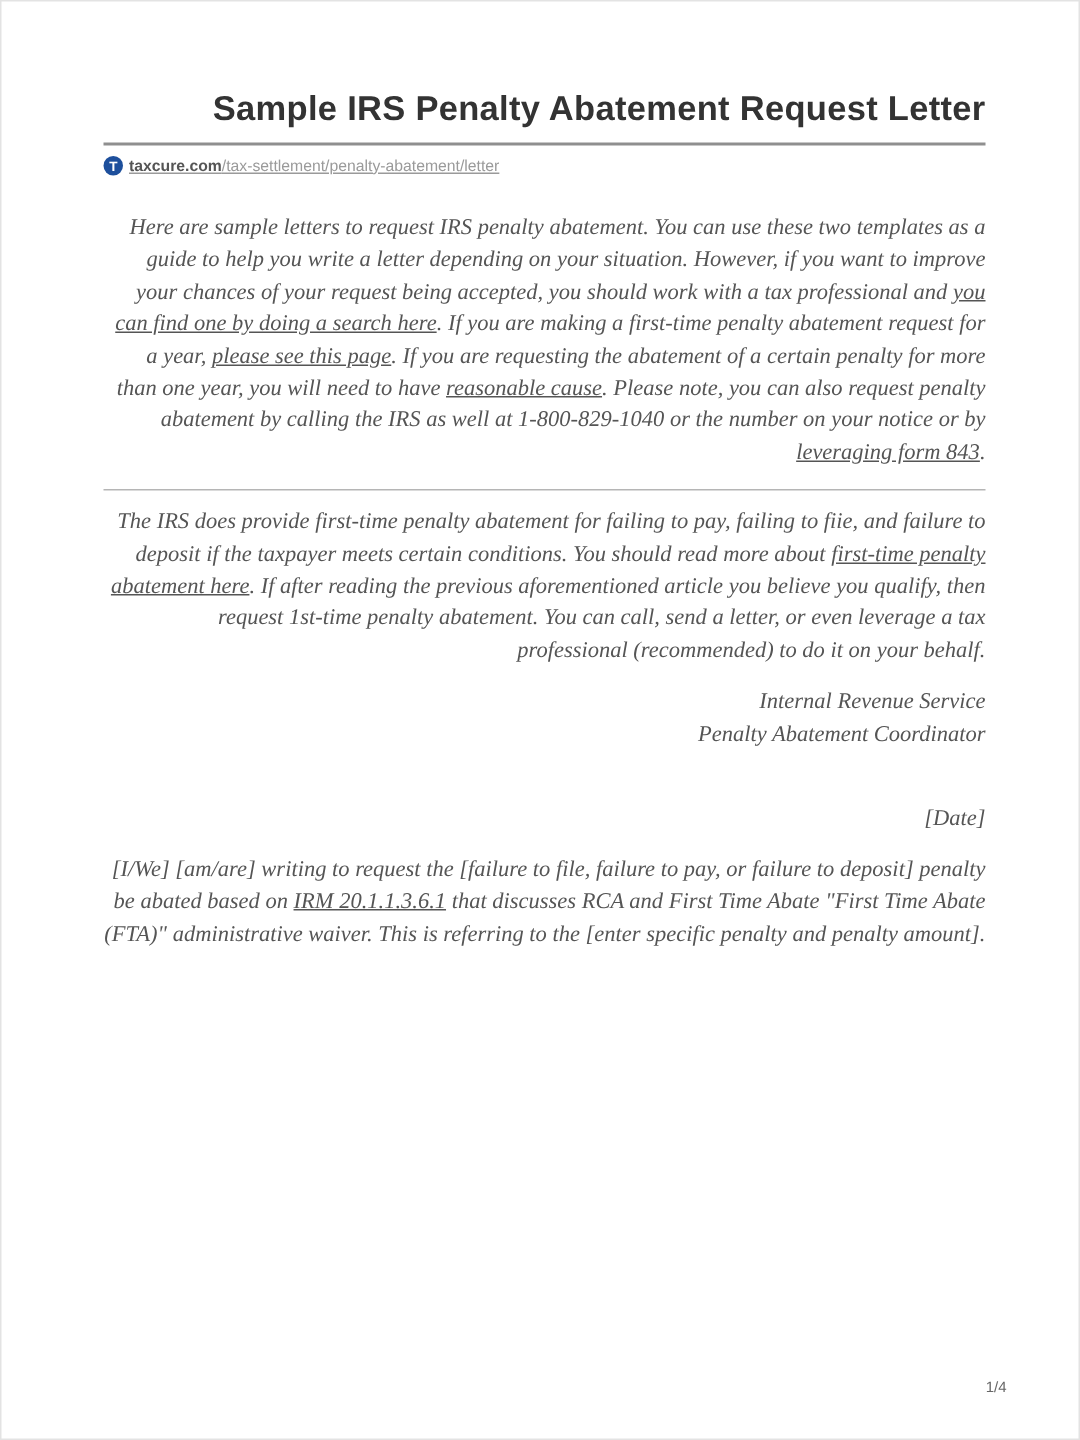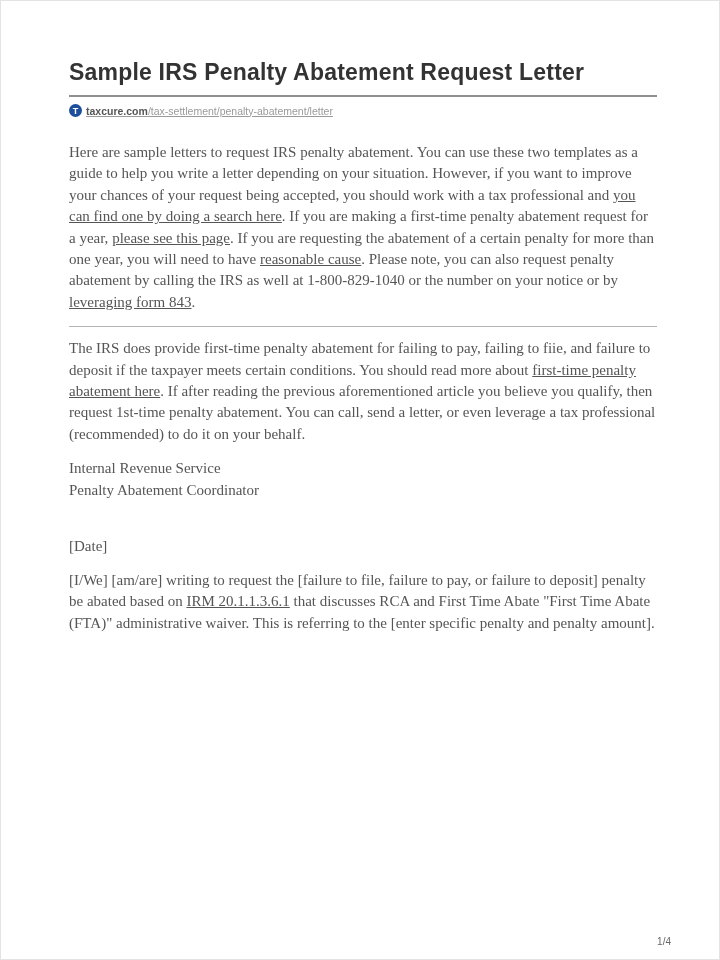--- a/index.html
+++ b/index.html
@@ -1,15 +1,15 @@
 <!DOCTYPE html>
 <html><head>
 <meta charset="utf-8">
 <style>
-  * { box-sizing: border-box; }
+  * { box-sizing: border-box; text-align: right; }
   html, body { margin: 0; padding: 0; }
   body {
     width: 720px; height: 960px;
     background: #f2f2f2;
     font-family: "Liberation Serif", serif;
   }
   .page {
     position: relative;
     width: 720px; height: 960px;
     background: #ffffff;
@@ -57,20 +57,21 @@
     font-family: "Liberation Sans", sans-serif;
   }
   .source-text { text-decoration: underline; color: #9a9a9a; }
   .source-domain { font-weight: bold; color: #555555; }
   .body-para {
     width: 588px;
     font-size: 15px;
     line-height: 21.4px;
     color: #555555;
     margin: 0 0 13px 0;
+    font-style: italic;
   }
   .body-para .link {
     color: #555555;
     text-decoration: underline;
     cursor: pointer;
   }
   .section-heading {
     font-family: "Liberation Sans", sans-serif;
     font-size: 19px;
     font-weight: bold;
@@ -80,21 +81,21 @@
   }
   .section-rule {
     border: none;
     border-top: 1px solid #b5b5b5;
     width: 588px;
     margin: 0 0 11px 0;
   }
   .page-number {
     position: absolute;
     right: 48px;
-    bottom: 12px;
+    bottom: 28px;
     font-family: "Liberation Sans", sans-serif;
     font-size: 10px;
     color: #666666;
   }
 </style>
 </head>
 <body>
 
 <div class="page">
 

